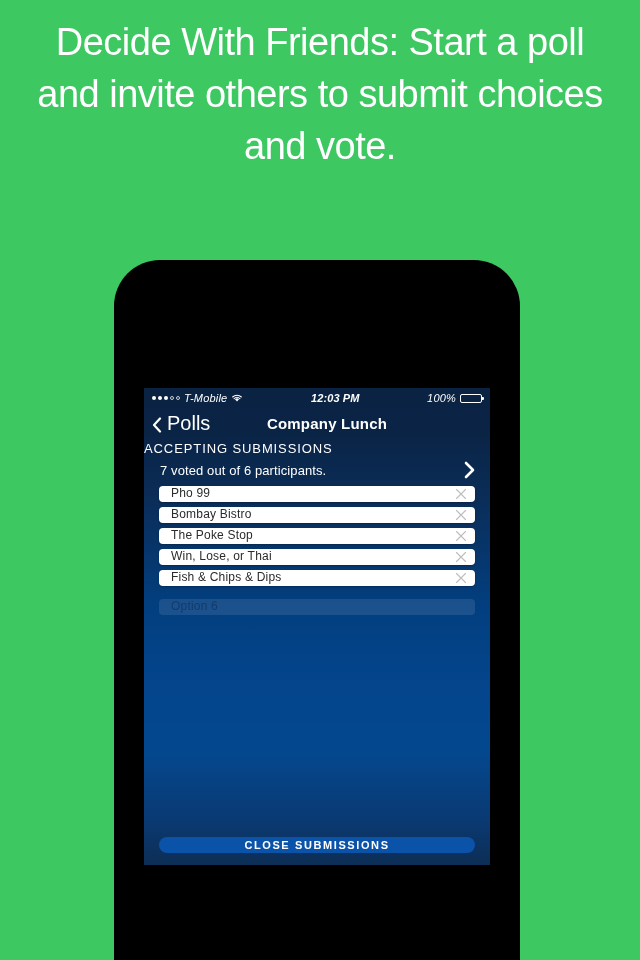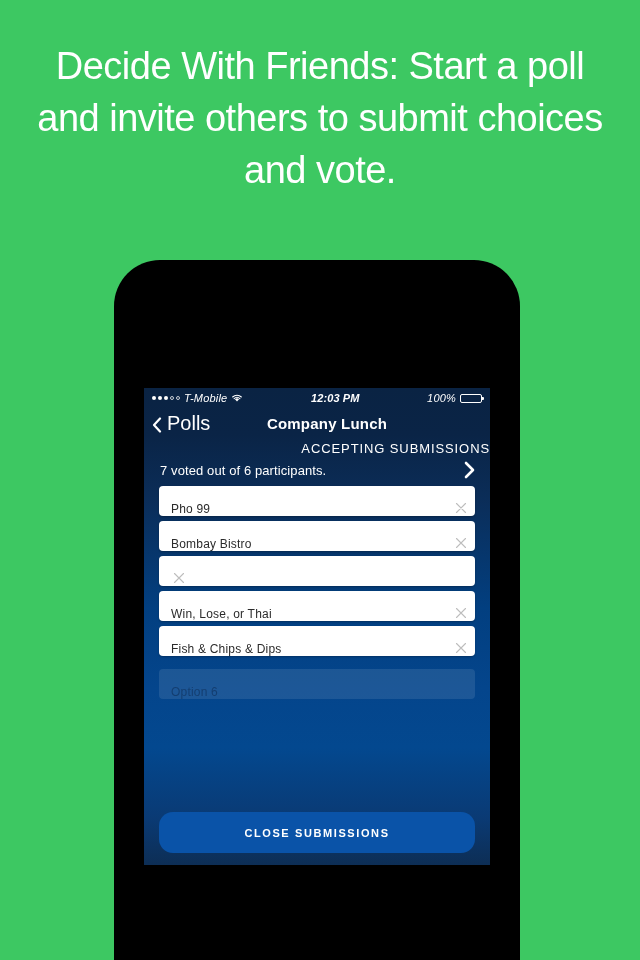--- a/index.html
+++ b/index.html
@@ -12,21 +12,21 @@
 
   body {
     font-family: "Liberation Sans", sans-serif;
     background: #3dc862;
     position: relative;
   }
 
   
   .headline {
     position: absolute;
-    top: 40px;
+    top: 16px;
     left: 24px;
     width: 592px;
     text-align: center;
     color: #ffffff;
     font-size: 38px;
     line-height: 52px;
     font-weight: 400;
     letter-spacing: -0.5px;
   }
 
@@ -148,21 +148,21 @@
     color: #ffffff;
     font-size: 15px;
     font-weight: bold;
     letter-spacing: 0.2px;
     padding-left: 20px;
   }
 
   
   .poll-status {
     flex: none;
-    text-align: right;
+    text-align: left;
     color: #ffffff;
     font-size: 13px;
     letter-spacing: 0.9px;
     padding-top: 3px;
     padding-bottom: 3px;
   }
   .participants-row {
     flex: none;
     display: flex;
     align-items: center;
@@ -178,25 +178,25 @@
 
   
   .options {
     flex: none;
     padding: 0 15px;
     display: flex;
     flex-direction: column;
     gap: 5px;
   }
   .option-row {
-    height: 30px;
+    height: 16px;
     background: #ffffff;
     border-radius: 4px;
     display: flex;
-    align-items: flex-end;
+    align-items: flex-start;
     padding: 0 6px 0 12px;
     box-shadow: 0 1px 2px rgba(0,0,0,0.25);
   }
   .option-text {
     flex: 1;
     color: #2b2b2b;
     font-size: 12px;
     letter-spacing: 0.2px;
   }
   .clear-icon { width: 16px; height: 16px; flex: none; }
@@ -215,21 +215,21 @@
 
   
   .actions {
     flex: none;
     padding: 0 15px 12px 15px;
     display: flex;
     flex-direction: column;
     gap: 7px;
   }
   .btn {
-    height: 41px;
+    height: 16px;
     border-radius: 14px;
     display: flex;
     align-items: center;
     justify-content: center;
     color: #ffffff;
     font-size: 11px;
     font-weight: bold;
     letter-spacing: 1.6px;
   }
   .btn-primary { background: #0a53a8; }
@@ -308,20 +308,21 @@
     <div class="option-row">
       <span class="option-text">Bombay Bistro</span>
       <span class="clear-icon">
         <svg viewBox="0 0 16 16" width="16" height="16">
           <path d="M3.5 3.5 L12.5 12.5 M12.5 3.5 L3.5 12.5" stroke="#bdbdbd" stroke-width="1.1" stroke-linecap="round"></path>
         </svg>
       </span>
     </div>
 
     <div class="option-row">
+      <span class="option-text">The Poke Stop</span>
       <span class="clear-icon">
         <svg viewBox="0 0 16 16" width="16" height="16">
           <path d="M3.5 3.5 L12.5 12.5 M12.5 3.5 L3.5 12.5" stroke="#bdbdbd" stroke-width="1.1" stroke-linecap="round"></path>
         </svg>
       </span>
     </div>
 
     <div class="option-row">
       <span class="option-text">Win, Lose, or Thai</span>
       <span class="clear-icon">

